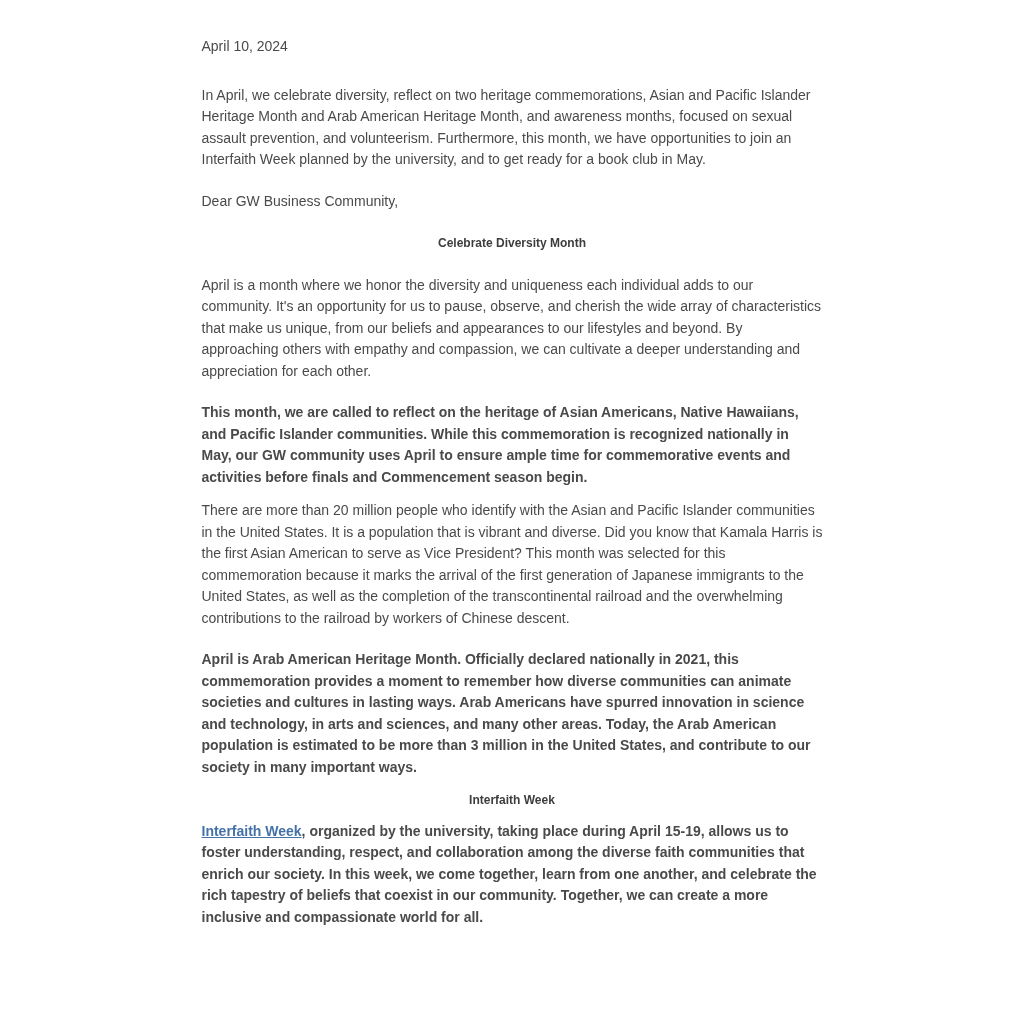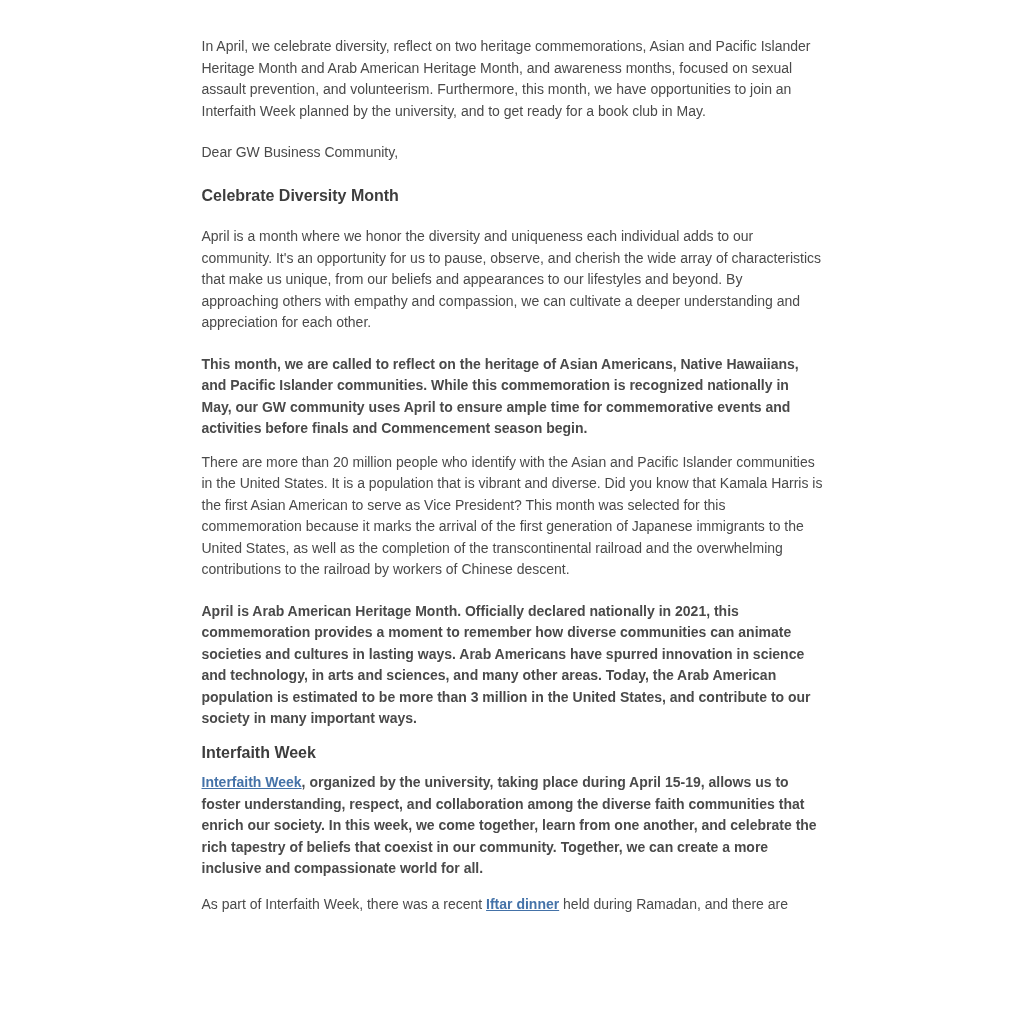--- a/index.html
+++ b/index.html
@@ -23,24 +23,25 @@
     margin: 0 auto;
     padding-top: 36px;
     font-size: 14px;
     line-height: 21.5px;
     color: #4a4a4a;
   }
   .para {
     margin: 0 0 20px 0;
   }
   .heading {
-    font-size: 16px;
+    font-size: 12px;
     line-height: 21.5px;
     font-weight: bold;
     color: #3d3d3d;
+    text-align: center;
     margin: 0 0 20px 0;
   }
   .mb27 { margin-bottom: 27px; }
   .mb21 { margin-bottom: 21px; }
   .mb14 { margin-bottom: 14px; font-weight: bold; }
   .mb12 { margin-bottom: 12px; font-weight: bold; }
   .mb10 { margin-bottom: 10px; }
   .mb9  { margin-bottom: 9px; }
   a.link {
     color: #4472a8;
@@ -50,20 +51,21 @@
   a.link.bold {
     font-weight: bold;
   }
 </style>
 </head>
 <body>
 
 <div class="page">
   <div class="content">
 
+    <p class="para mb27">April 10, 2024</p>
 
     <p class="para">In April, we celebrate diversity, reflect on two heritage commemorations, Asian and Pacific Islander Heritage Month and Arab American Heritage Month, and awareness months, focused on sexual assault prevention, and volunteerism. Furthermore, this month, we have opportunities to join an Interfaith Week planned by the university, and to get ready for a book club in May.</p>
 
     <p class="para mb21">Dear GW Business Community,</p>
 
     <h3 class="heading">Celebrate Diversity Month</h3>
 
     <p class="para">April is a month where we honor the diversity and uniqueness each individual adds to our community. It's an opportunity for us to pause, observe, and cherish the wide array of characteristics that make us unique, from our beliefs and appearances to our lifestyles and beyond. By approaching others with empathy and compassion, we can cultivate a deeper understanding and appreciation for each other.</p>
 
 
@@ -71,16 +73,15 @@
 
     <p class="para">There are more than 20 million people who identify with the Asian and Pacific Islander communities in the United States. It is a population that is vibrant and diverse. Did you know that Kamala Harris is the first Asian American to serve as Vice President? This month was selected for this commemoration because it marks the arrival of the first generation of Japanese immigrants to the United States, as well as the completion of the transcontinental railroad and the overwhelming contributions to the railroad by workers of Chinese descent.</p>
 
 
     <p class="para mb12">April is Arab American Heritage Month. Officially declared nationally in 2021, this commemoration provides a moment to remember how diverse communities can animate societies and cultures in lasting ways. Arab Americans have spurred innovation in science and technology, in arts and sciences, and many other areas. Today, the Arab American population is estimated to be more than 3 million in the United States, and contribute to our society in many important ways.</p>
 
     <h3 class="heading mb9">Interfaith Week</h3>
 
     <p class="para mb14"><a class="link" href="#">Interfaith Week</a><span>, organized by the university, taking place during April 15-19, allows us to foster understanding, respect, and collaboration among the diverse faith communities that enrich our society. In this week, we come together, learn from one another, and celebrate the rich tapestry of beliefs that coexist in our community. Together, we can create a more inclusive and compassionate world for all.</span></p>
 
-    <p class="para"><span>As part of Interfaith Week, there was a recent </span><a class="link bold" href="#">Iftar dinner</a><span> held during Ramadan, and there are</span></p>
 
   </div>
 </div>
 
 </body></html>

